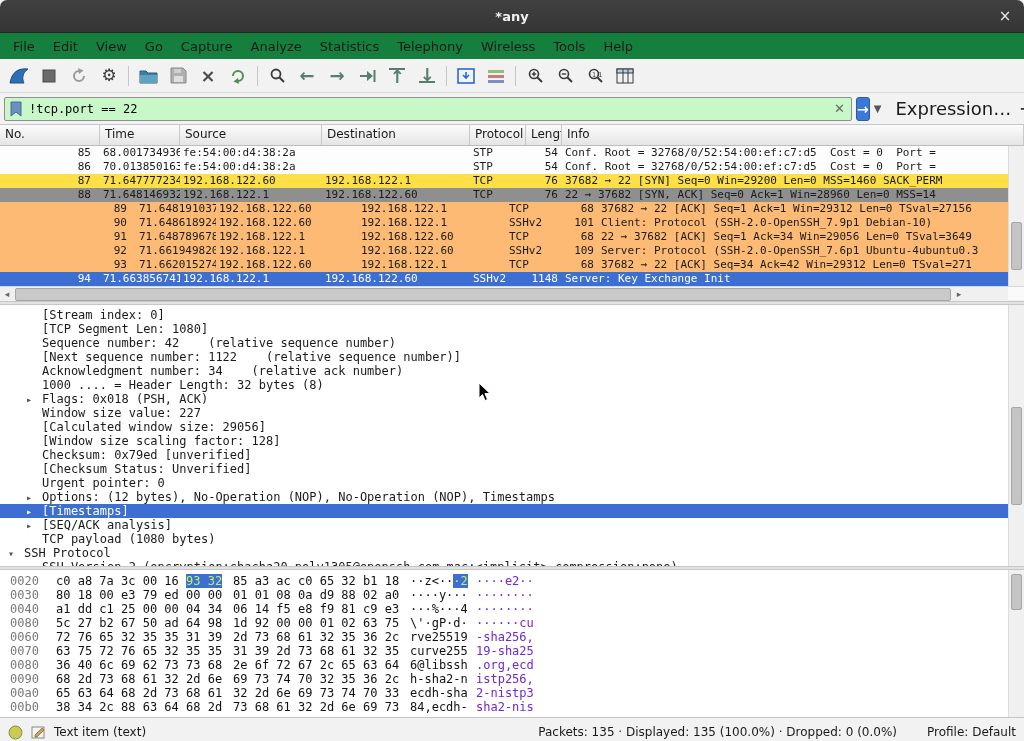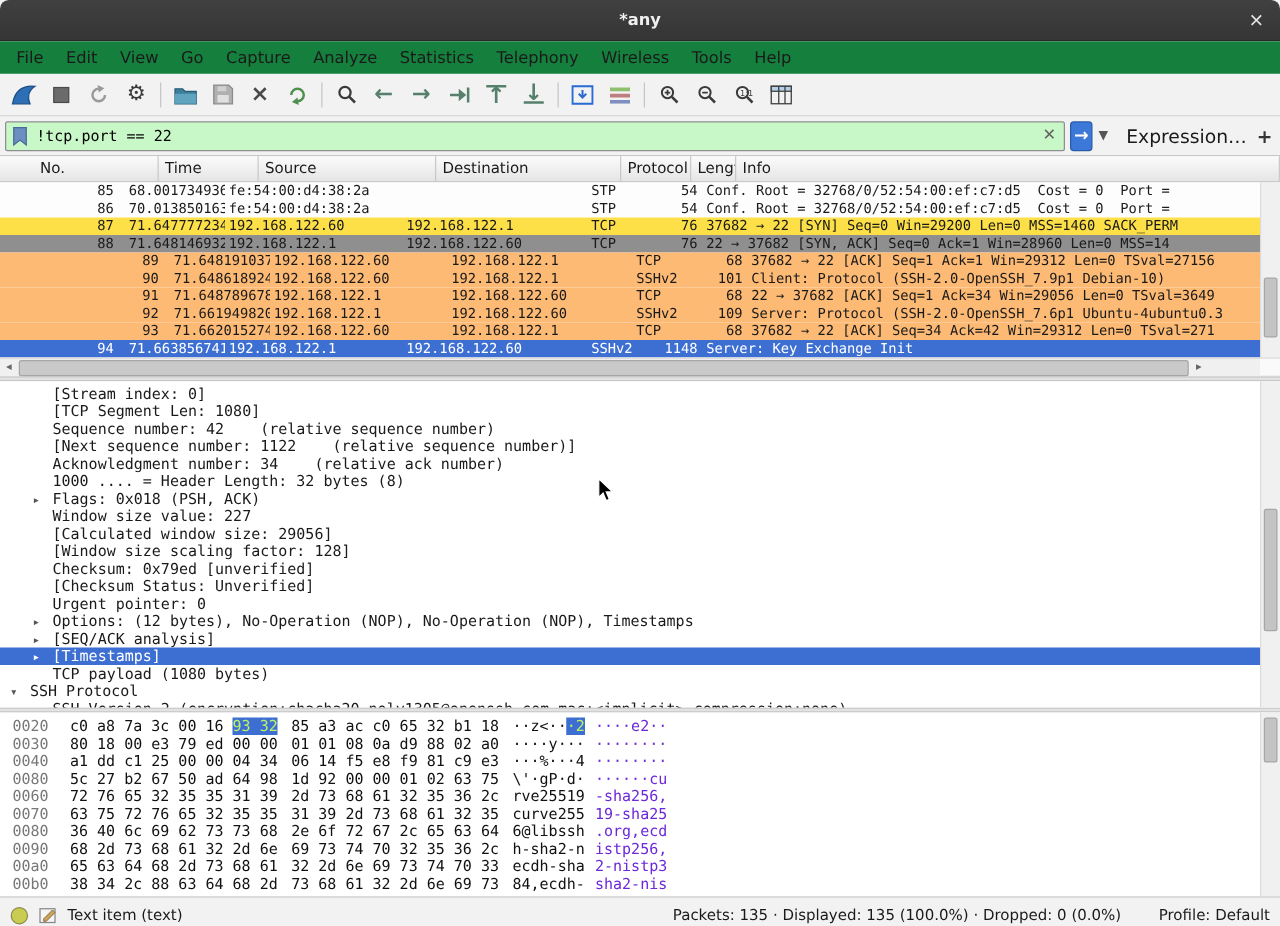--- a/index.html
+++ b/index.html
@@ -29,28 +29,28 @@
   
   .filterbar{height:31px;display:flex;align-items:center;padding:0 4px;border-bottom:1px solid #c8c8c8;flex:0 0 auto;gap:4px;}
   .filter-field{display:flex;align-items:center;width:838px;height:22px;background:#c8f7c8;border:1px solid #8f8f8f;
                 border-radius:2px;padding:0 4px;gap:4px;flex:0 0 auto;}
   .filter-field input{flex:1;background:transparent;border:none;outline:none;
                 font-family:"DejaVu Sans Mono","Liberation Mono",monospace;font-size:12px;color:#000;}
   .clear-x{color:#666;font-size:13px;font-weight:bold;padding:0 2px;}
   .apply-btn{width:26px;height:22px;background:#3b78d8;border:1px solid #2a5aa8;border-radius:3px;color:#fff;
              display:flex;align-items:center;justify-content:center;font-size:14px;font-weight:bold;}
   .drop-btn{width:14px;height:22px;display:flex;align-items:center;justify-content:center;color:#555;font-size:10px;}
-  .expr-label{margin-left:10px;font-size:15px;text-align:center;}
+  .expr-label{margin-left:10px;font-size:18px;text-align:center;}
   .spacer{flex:1;}
   .plus-btn{width:20px;height:22px;display:flex;align-items:center;justify-content:center;font-size:15px;font-weight:bold;color:#333;margin-right:2px;}
 
   
   .pkt-head{height:20px;display:grid;grid-template-columns:100px 80px 142px 148px 56px 36px auto;
             background:linear-gradient(#fbfbfb,#e5e5e5);border-bottom:1px solid #bdbdbd;flex:0 0 auto;
-            font-size:12px;line-height:19px;padding-left:27px;}
+            font-size:12px;line-height:19px;}
   .pkt-head span{padding-left:5px;border-right:1px solid #c9c9c9;overflow:hidden;white-space:nowrap;}
   .pkt-rows{height:140px;position:relative;background:#fff;flex:0 0 auto;
             font-family:"DejaVu Sans Mono","Liberation Mono",monospace;font-size:11px;}
   .pkt-row{height:14px;line-height:14px;display:grid;grid-template-columns:100px 80px 142px 148px 56px 36px auto;
            margin-right:16px;overflow:hidden;}
   .pkt-row .c{white-space:pre;overflow:hidden;padding-left:3px;}
   .pkt-row .c-no{text-align:right;padding-right:9px;padding-left:0;}
   .pkt-row .c-len{text-align:right;padding-right:4px;padding-left:0;}
   .r-white{background:#fdfdfd;}
   .r-gray1{background:#fde047;}
@@ -373,22 +373,22 @@
     <div class="det-line"><span class="det-exp"></span><span>Acknowledgment number: 34    (relative ack number)</span></div>
     <div class="det-line"><span class="det-exp"></span><span>1000 .... = Header Length: 32 bytes (8)</span></div>
     <div class="det-line"><span class="det-exp">▸</span><span>Flags: 0x018 (PSH, ACK)</span></div>
     <div class="det-line"><span class="det-exp"></span><span>Window size value: 227</span></div>
     <div class="det-line"><span class="det-exp"></span><span>[Calculated window size: 29056]</span></div>
     <div class="det-line"><span class="det-exp"></span><span>[Window size scaling factor: 128]</span></div>
     <div class="det-line"><span class="det-exp"></span><span>Checksum: 0x79ed [unverified]</span></div>
     <div class="det-line"><span class="det-exp"></span><span>[Checksum Status: Unverified]</span></div>
     <div class="det-line"><span class="det-exp"></span><span>Urgent pointer: 0</span></div>
     <div class="det-line"><span class="det-exp">▸</span><span>Options: (12 bytes), No-Operation (NOP), No-Operation (NOP), Timestamps</span></div>
+    <div class="det-line sel"><span class="det-exp">▸</span><span>[Timestamps]</span></div>
     <div class="det-line"><span class="det-exp">▸</span><span>[SEQ/ACK analysis]</span></div>
-    <div class="det-line sel"><span class="det-exp">▸</span><span>[Timestamps]</span></div>
     <div class="det-line"><span class="det-exp"></span><span>TCP payload (1080 bytes)</span></div>
     <div class="det-line layer"><span class="det-exp">▾</span><span>SSH Protocol</span></div>
     <div class="det-line"><span class="det-exp"></span><span>SSH Version 2 (encryption:chacha20-poly1305@openssh.com mac:&lt;implicit&gt; compression:none)</span></div>
     <div class="vscroll">
         <div class="vthumb" style="top:102px;height:96px;"></div>
       </div>
   </div>
 
   <div class="splitter"></div>
 

